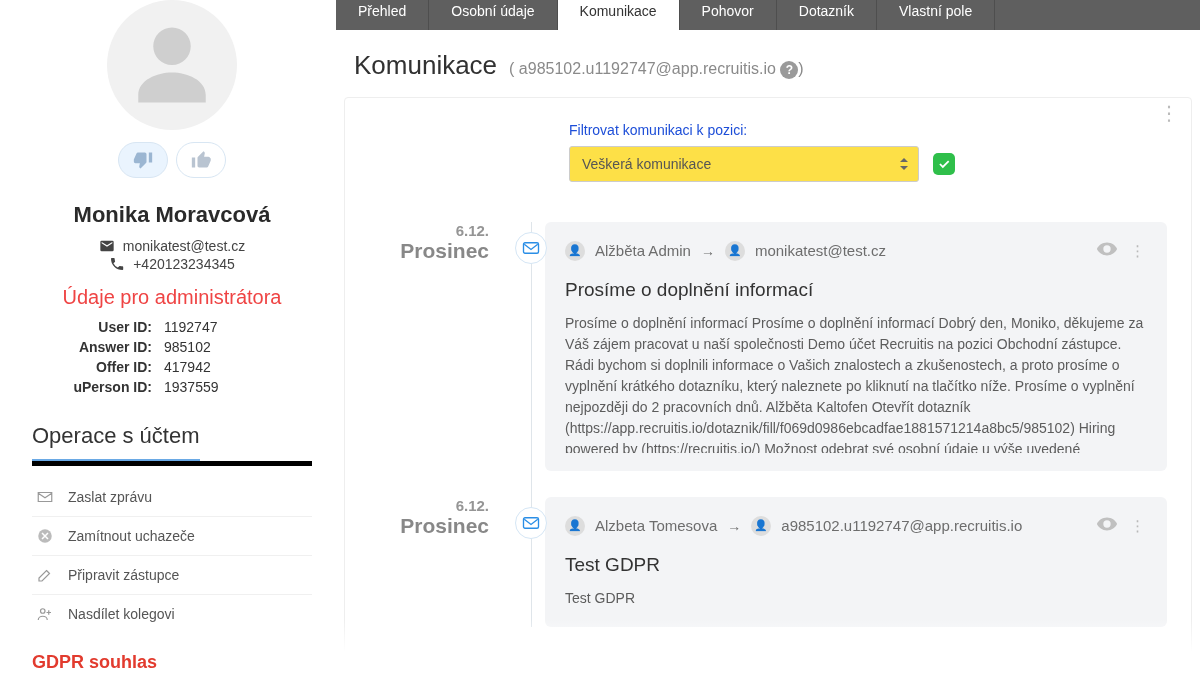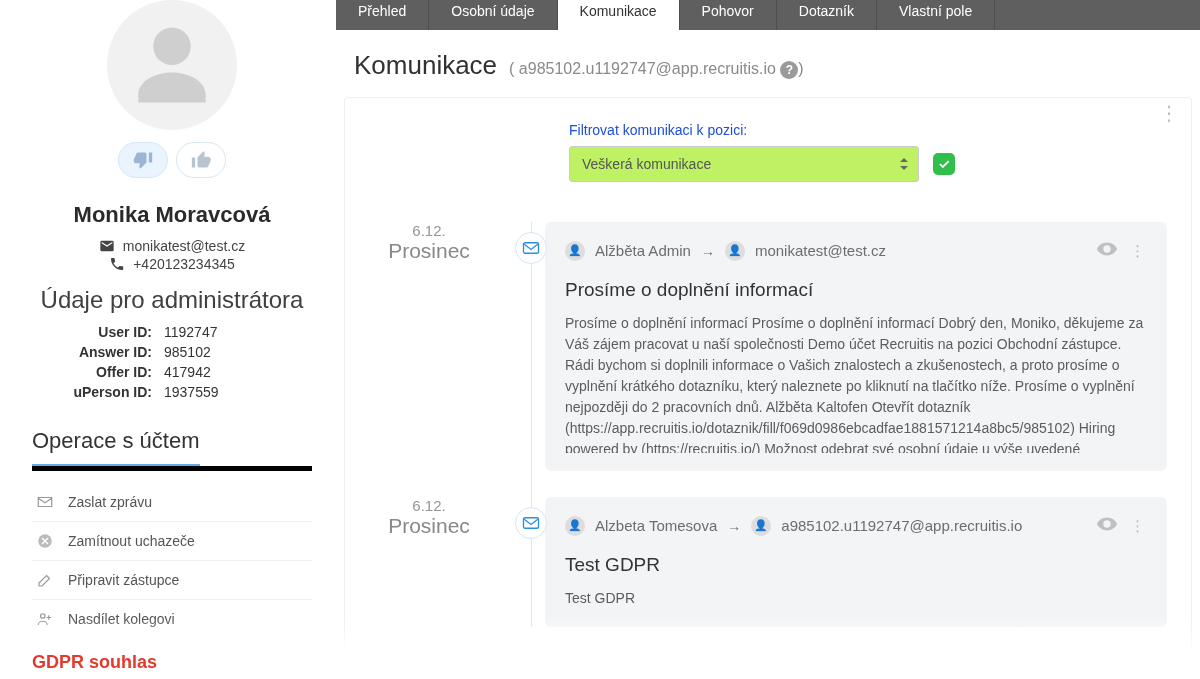--- a/index.html
+++ b/index.html
@@ -33,21 +33,21 @@
     border:1px solid #d8e6f3; border-radius:18px;
     width:50px; height:36px;
     display:flex; align-items:center; justify-content:center;
     color:#90a8c3;
     background:#fff;
   }
   .rating-btn.neg { background:#eaf4fe;}
   .name { text-align:center; font-size:22px; font-weight:600; color:#2a2a2a; margin-bottom:10px;}
   .contact-line { display:flex; align-items:center; justify-content:center; gap:8px; color:#444; font-size:14px; margin:2px 0;}
   .contact-line svg { width:16px; height:16px; fill:#444;}
-  .admin-title { text-align:center; font-size:24px; color:#404040; margin-top:14px; margin-bottom:10px;}
+  .admin-title { text-align:center; font-size:20px; color:#ef4444; margin-top:14px; margin-bottom:10px;}
   .ids { display:grid; grid-template-columns: 90px 1fr; row-gap:4px; column-gap:12px; font-size:14px; padding: 0 30px;}
   .ids .k { text-align:right; font-weight:700; color:#333;}
   .ids .v { color:#333;}
   .ops-title { font-size:22px; color:#333; margin-top:28px; padding-bottom:10px; border-bottom:2px solid #6aa9e5; display:inline-block;}
   .ops-title-wrap { border-bottom:5px solid #000000; margin-bottom:12px;}
   .op-item { display:flex; align-items:center; gap:14px; padding:10px 4px; color:#555; border-bottom:1px solid #f0f0f0; cursor:pointer;}
   .op-item:last-child { border-bottom:none;}
   .op-item svg { width:18px; height:18px; fill:#999;}
   
   .main {
@@ -89,21 +89,21 @@
   }
   .card-menu {
     position:absolute; right:12px; top:12px; color:#bbb; cursor:pointer;
     font-size:20px; line-height:6px;
   }
   .filter-block { margin-left:200px; }
   .filter-label { color:#1d4ed8; font-size:14px; margin-bottom:8px;}
   .filter-row { display:flex; align-items:center; gap:14px;}
   .filter-select {
     width:350px; height:36px; border:1px solid #ccc; border-radius:3px;
-    padding:0 30px 0 12px; color:#555; background:#bef264; position:relative;
+    padding:0 30px 0 12px; color:#555; background:#fde047; position:relative;
     display:flex; align-items:center; cursor:pointer;
   }
   .filter-select::after {
     content:""; position:absolute; right:10px; top:50%;
     width:0; height:0; border-left:4px solid transparent; border-right:4px solid transparent;
   }
   .filter-select .caret-up { position:absolute; right:10px; top:11px; border-bottom:4px solid #666; border-left:4px solid transparent; border-right:4px solid transparent;}
   .filter-select .caret-dn { position:absolute; right:10px; top:19px; border-top:4px solid #666; border-left:4px solid transparent; border-right:4px solid transparent;}
   .filter-ok {
     width:22px; height:22px; border-radius:5px; background:#2fbf4a;
@@ -111,22 +111,23 @@
   }
   .filter-ok svg { width:14px; height:14px; stroke:#fff; stroke-width:3; fill:none;}
   
   .timeline { margin-top:40px; position:relative; padding-left:176px;}
   .timeline::before {
     content:""; position:absolute; left:162px; top:0; bottom:0;
     width:1px; background:#dfe5ea;
   }
   .tl-item { position:relative; margin-bottom:26px;}
   .tl-date {
-    position:absolute; left:-176px; width:120px; text-align:center;
+    position:absolute; left:-176px; width:120px; text-align:right;
     color:#959595;
+    font-weight:bold;
   }
   .tl-date .d1 { font-size:15px;}
   .tl-date .d2 { font-size:21px; color:#888;}
   .tl-badge {
     position:absolute; left:-30px; top:10px;
     width:32px; height:32px; border-radius:50%; background:#fff;
     border:1px solid #d5e6f5; display:flex; align-items:center; justify-content:center;
   }
   .tl-badge svg { width:18px; height:14px; fill:none; stroke:#2a8ee6; stroke-width:1.8;}
   .msg {

